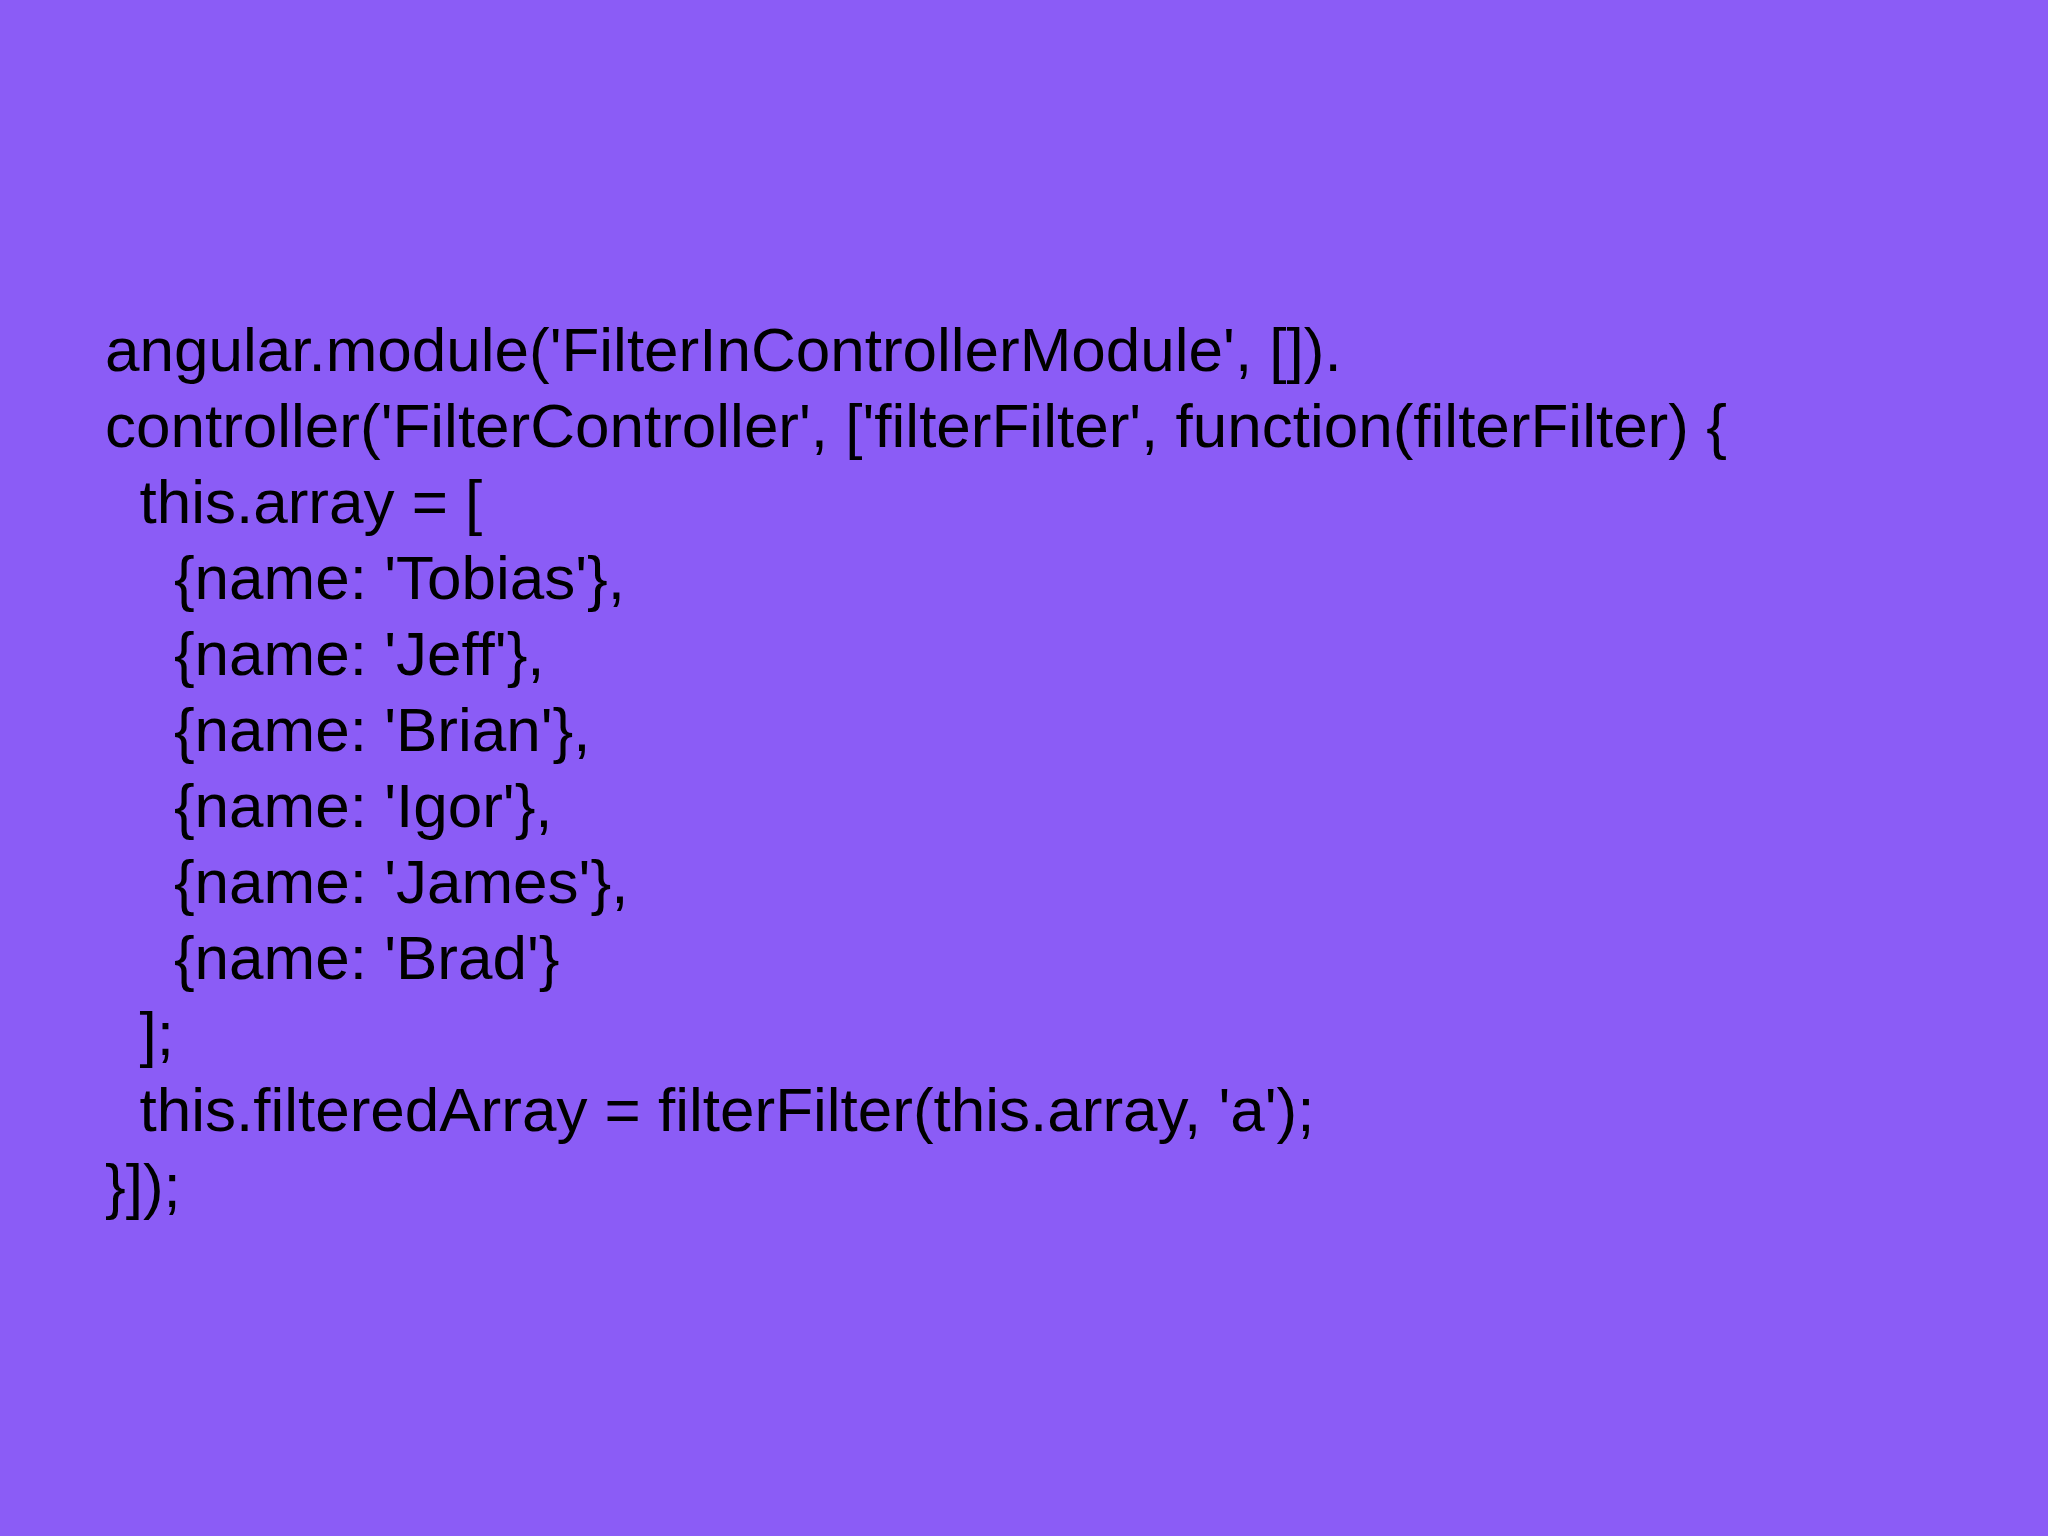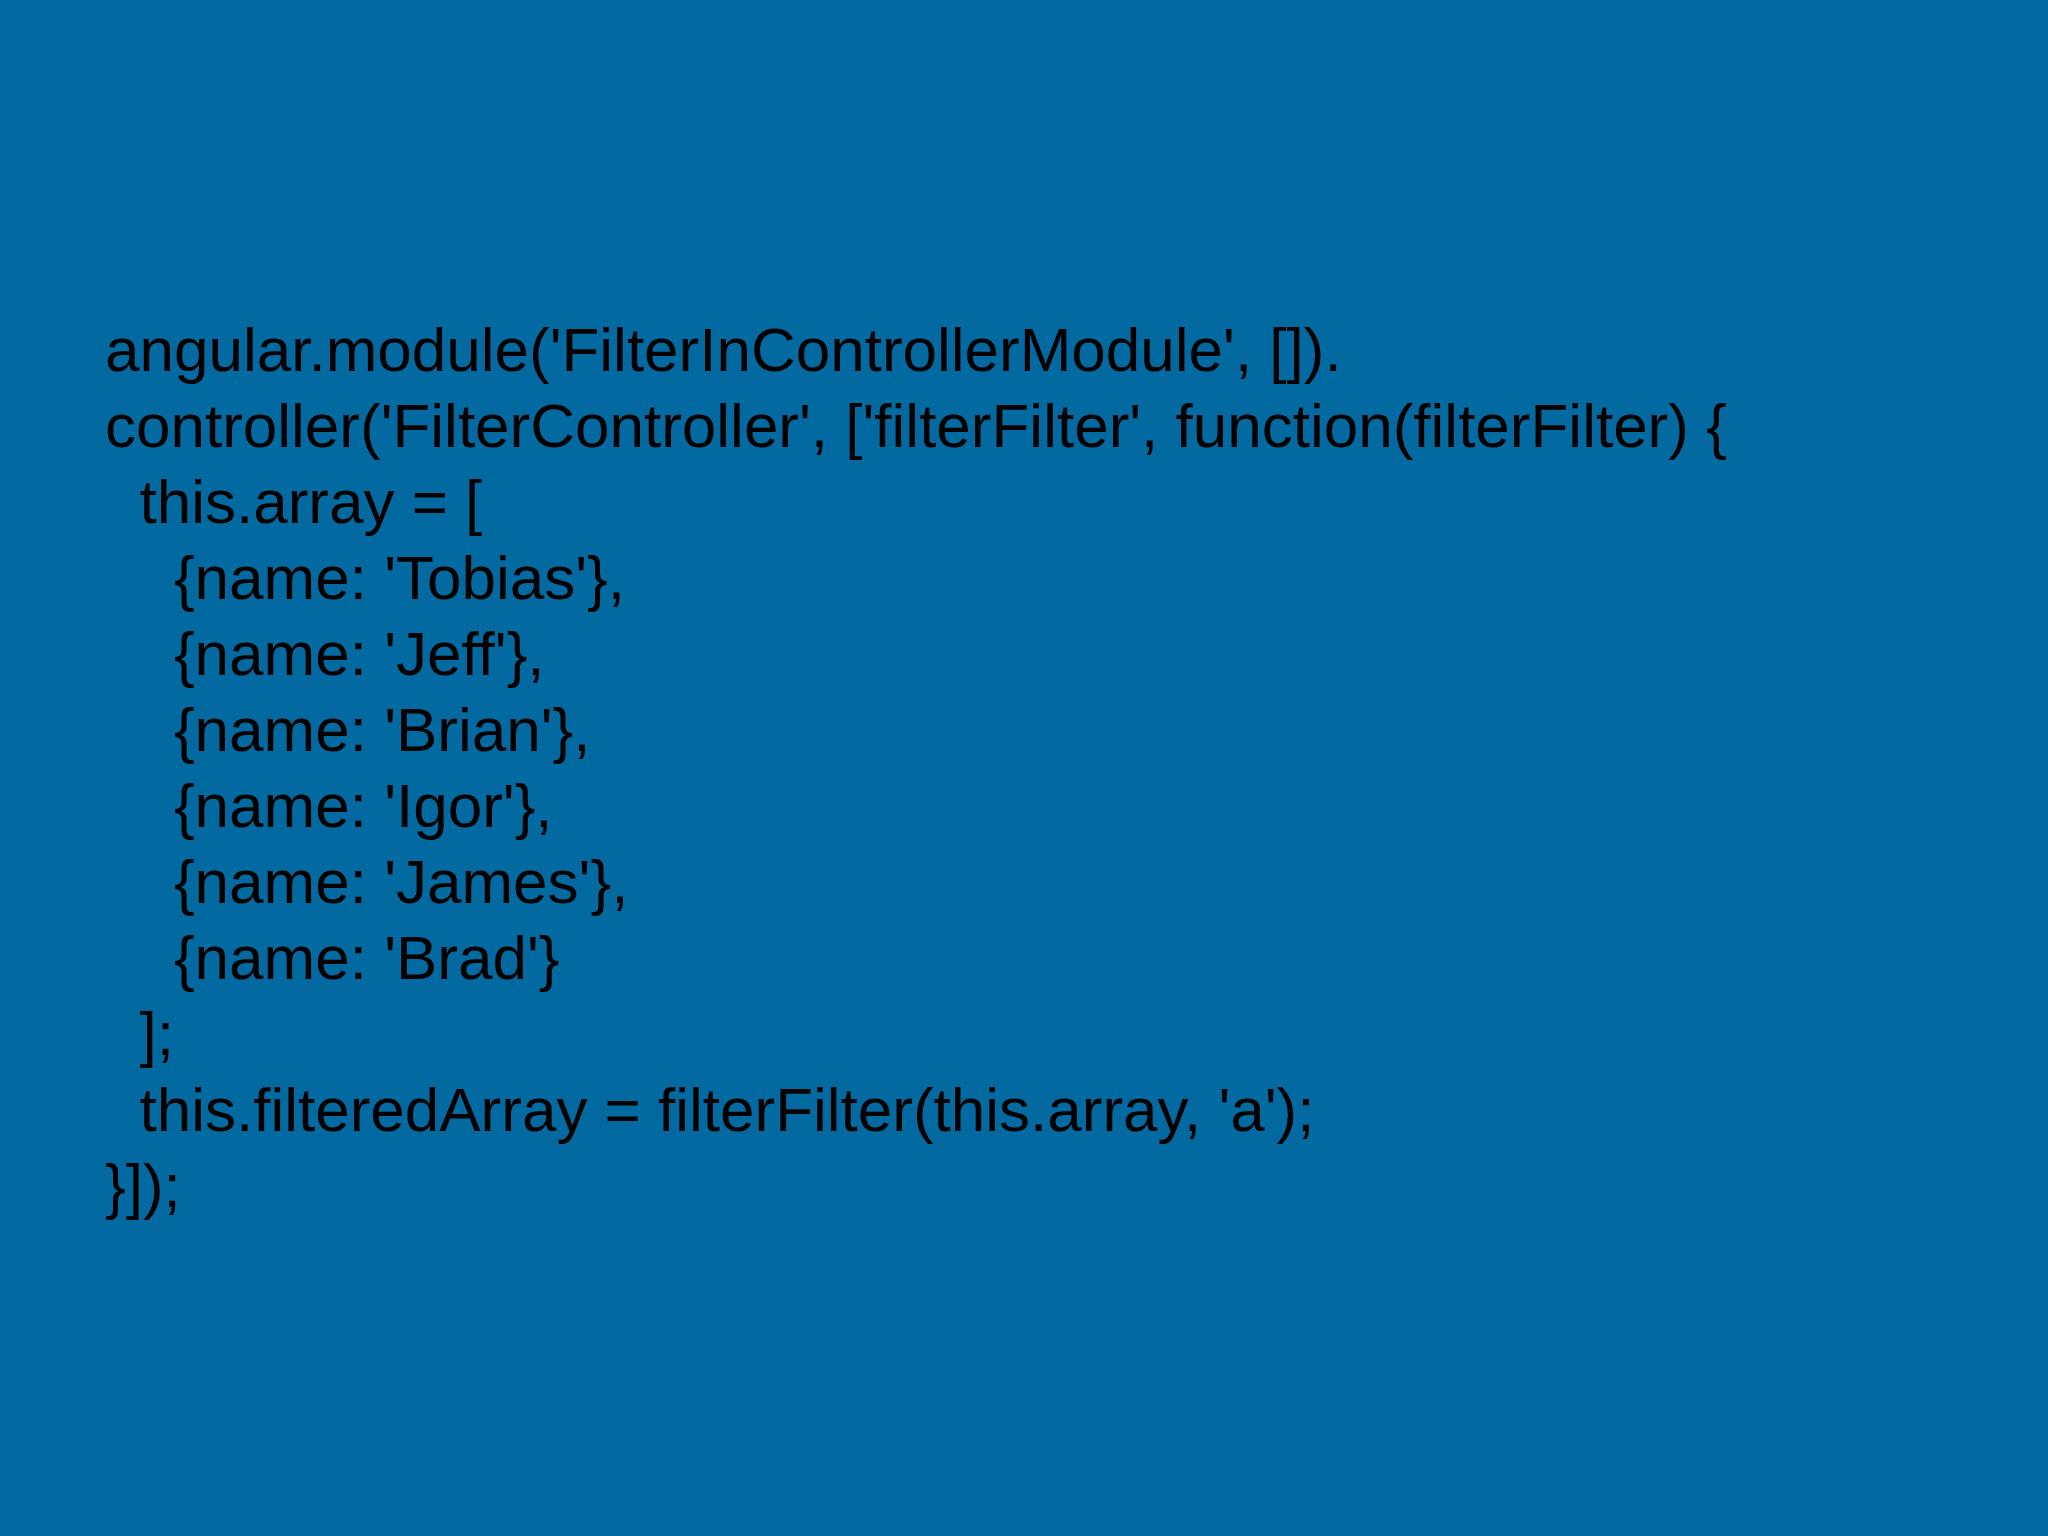--- a/index.html
+++ b/index.html
@@ -10,21 +10,21 @@
     width: 2048px;
     height: 1536px;
     background: #ffffff;
     overflow: hidden;
     position: relative;
     font-family: "Liberation Sans", sans-serif;
   }
   .slide {
     position: absolute;
     inset: 0;
-    background: #0369a1;
+    background: #8b5cf6;
   }
   pre.code-block {
     position: absolute;
     left: 105px;
     top: 312px;
     margin: 0;
     padding: 0;
     font-family: "Liberation Sans", sans-serif;
     font-size: 62px;
     line-height: 76px;

